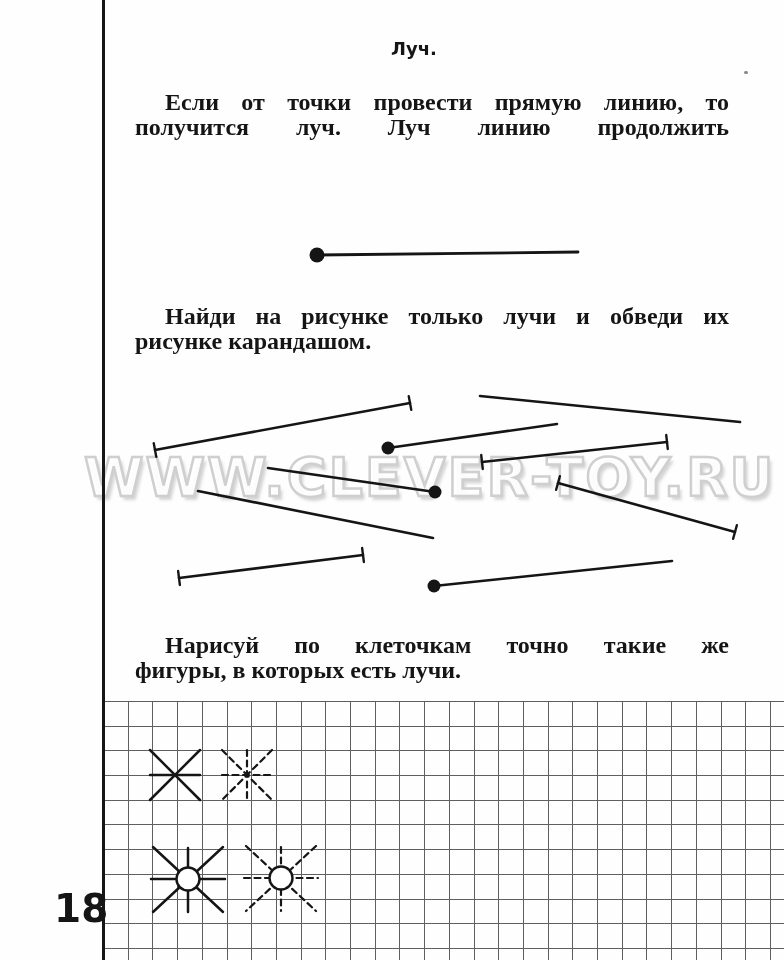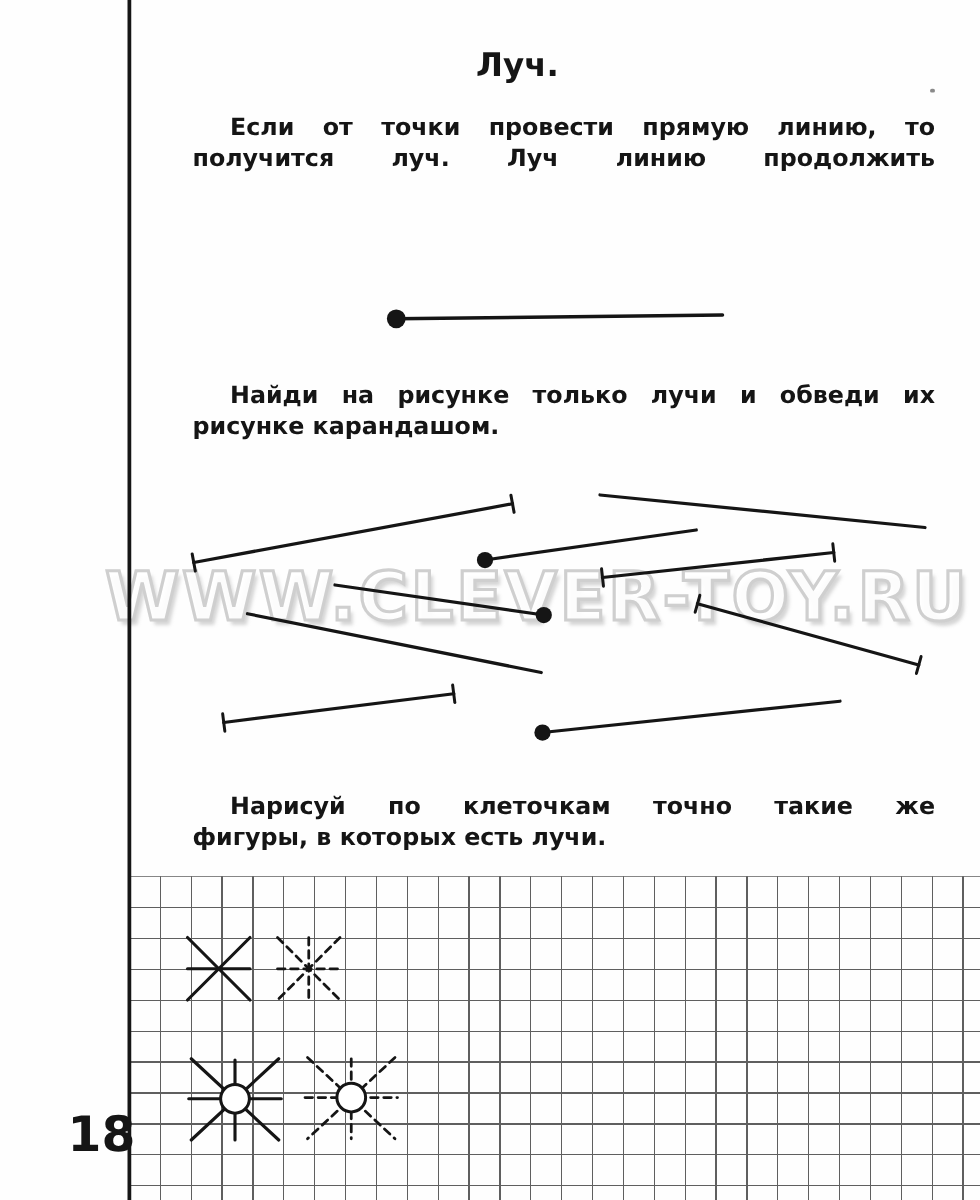--- a/index.html
+++ b/index.html
@@ -5,23 +5,23 @@
   html,body{margin:0;padding:0;}
   body{
     width:784px;height:960px;position:relative;overflow:hidden;
     background:#fefefe;
     font-family:"DejaVu Sans","Liberation Sans",sans-serif;
     color:#151515;
   }
   .rule{position:absolute;left:102px;top:0;width:3px;height:960px;background:#161616;z-index:3;}
   .title{
     position:absolute;left:104px;top:38px;width:620px;
-    text-align:center;font-size:26px;font-weight:bold;z-index:4;
+    text-align:center;font-size:18px;font-weight:bold;z-index:4;
   }
-  .textblock{position:absolute;left:154px;width:594px;z-index:4;font-size:19px;font-weight:600;line-height:25px;}
+  .textblock{position:absolute;left:135px;width:594px;z-index:4;font-size:24px;font-weight:600;line-height:25px;font-family:Liberation Serif, serif;}
   .textblock .ln{width:100%;}
   .jl{text-align:justify;text-align-last:justify;}
   .indent{text-indent:30px;}
   #intro{top:90px;}
   #task-find{top:304px;}
   #task-draw{top:633px;}
   .pagenum{position:absolute;left:54px;top:886px;font-size:39px;font-weight:600;z-index:4;}
   .watermark{
     position:absolute;left:84px;top:446px;width:660px;z-index:1;
     font-size:54px;font-weight:bold;letter-spacing:2px;white-space:nowrap;

